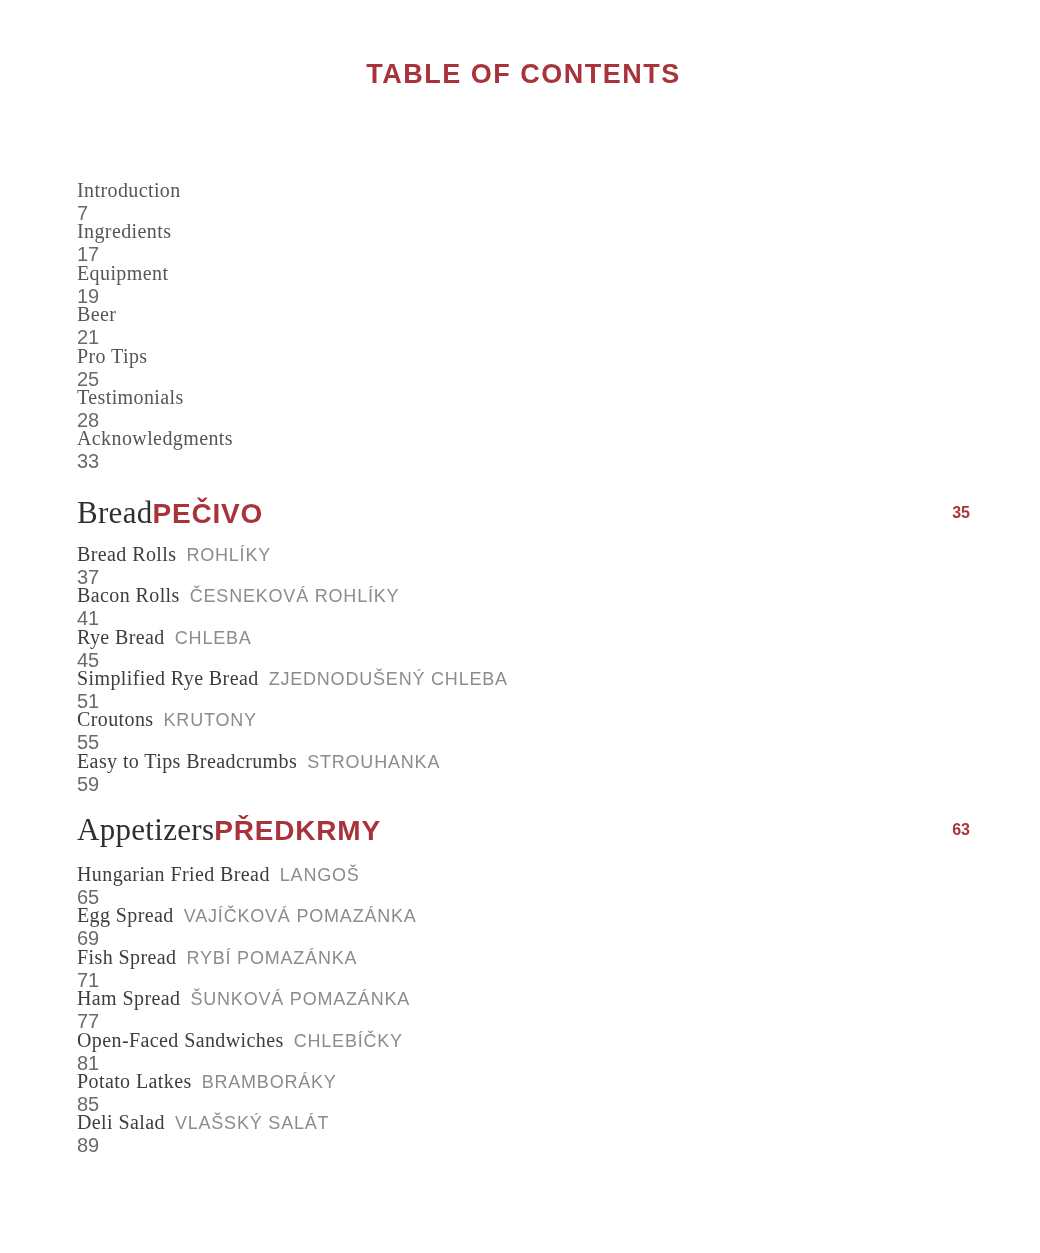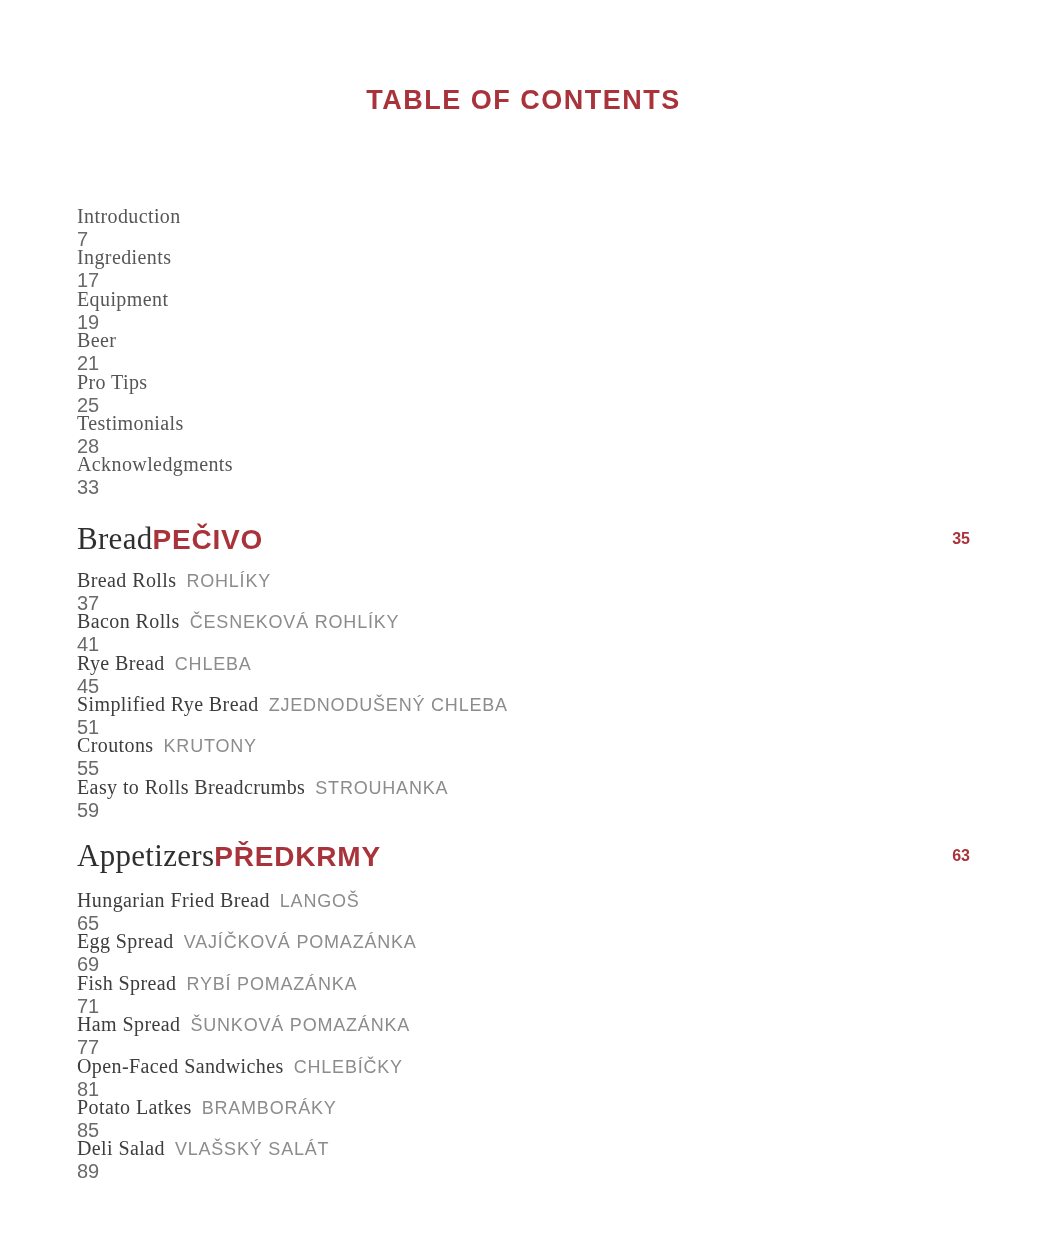--- a/index.html
+++ b/index.html
@@ -14,21 +14,21 @@
     font-family: "Liberation Serif", serif;
     overflow: hidden;
   }
   .page {
     box-sizing: border-box;
     width: 1040px;
     height: 1253px;
     padding: 0 70px 0 77px;
   }
   .page-title {
-    padding-top: 84px;
+    padding-top: 58px;
     text-align: center;
     font-family: "Liberation Sans", sans-serif;
     font-size: 27px;
     font-weight: 600;
     letter-spacing: 1.5px;
     color: #a9333b;
     line-height: 32px;
   }
   .toc {
     margin-top: 89px;
@@ -185,21 +185,21 @@
       </div>
       <div class="row">
         <span class="item-left">
           <span class="item-en">Croutons</span>
           <span class="item-cz">KRUTONY</span>
         </span>
         <span class="num">55</span>
       </div>
       <div class="row">
         <span class="item-left">
-          <span class="item-en">Easy to Rolls Breadcrumbs</span>
+          <span class="item-en">Easy to Tips Breadcrumbs</span>
           <span class="item-cz">STROUHANKA</span>
         </span>
         <span class="num">59</span>
       </div>
     </div>
 
     <div class="section-row sec-apps">
       <span class="section-left">
         <span class="section-en">Appetizers</span>
         <span class="section-cz">PŘEDKRMY</span>

